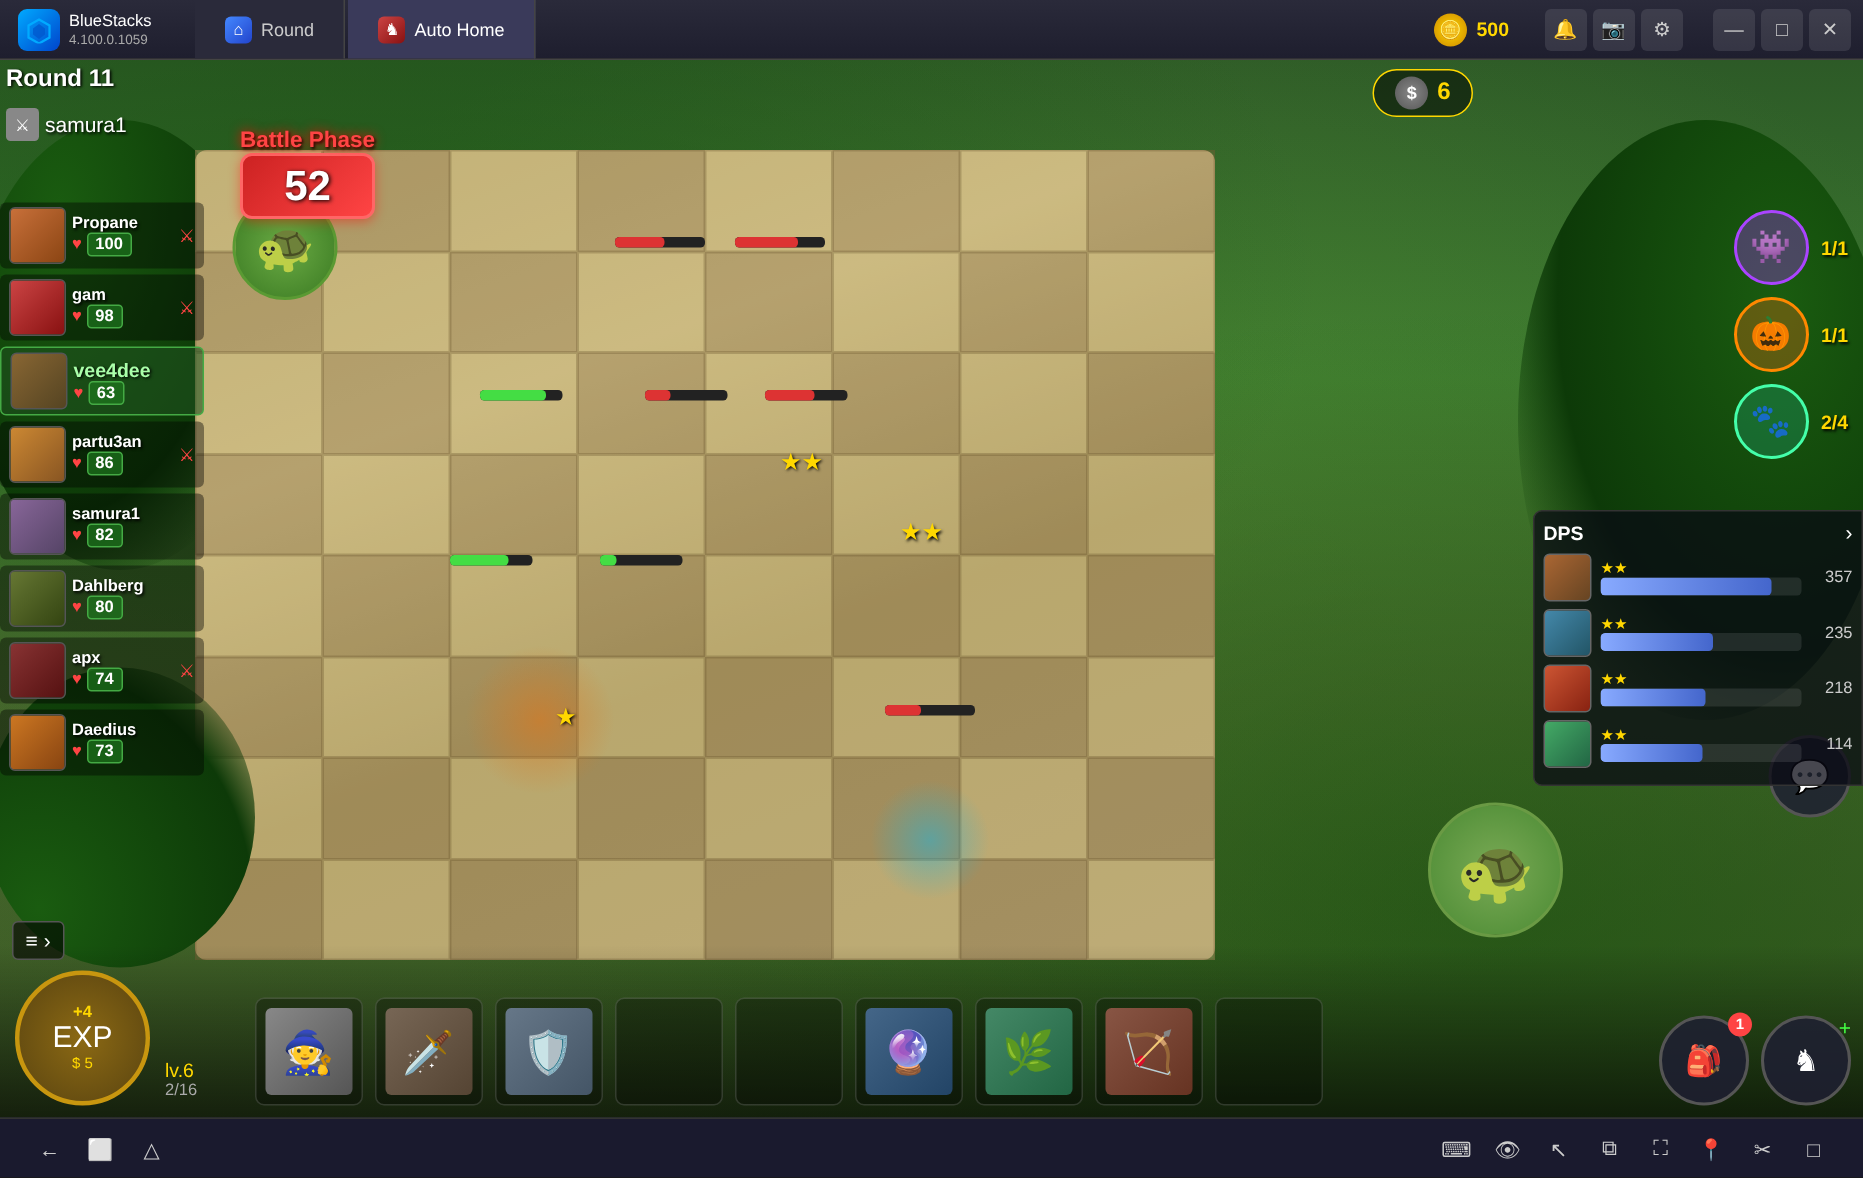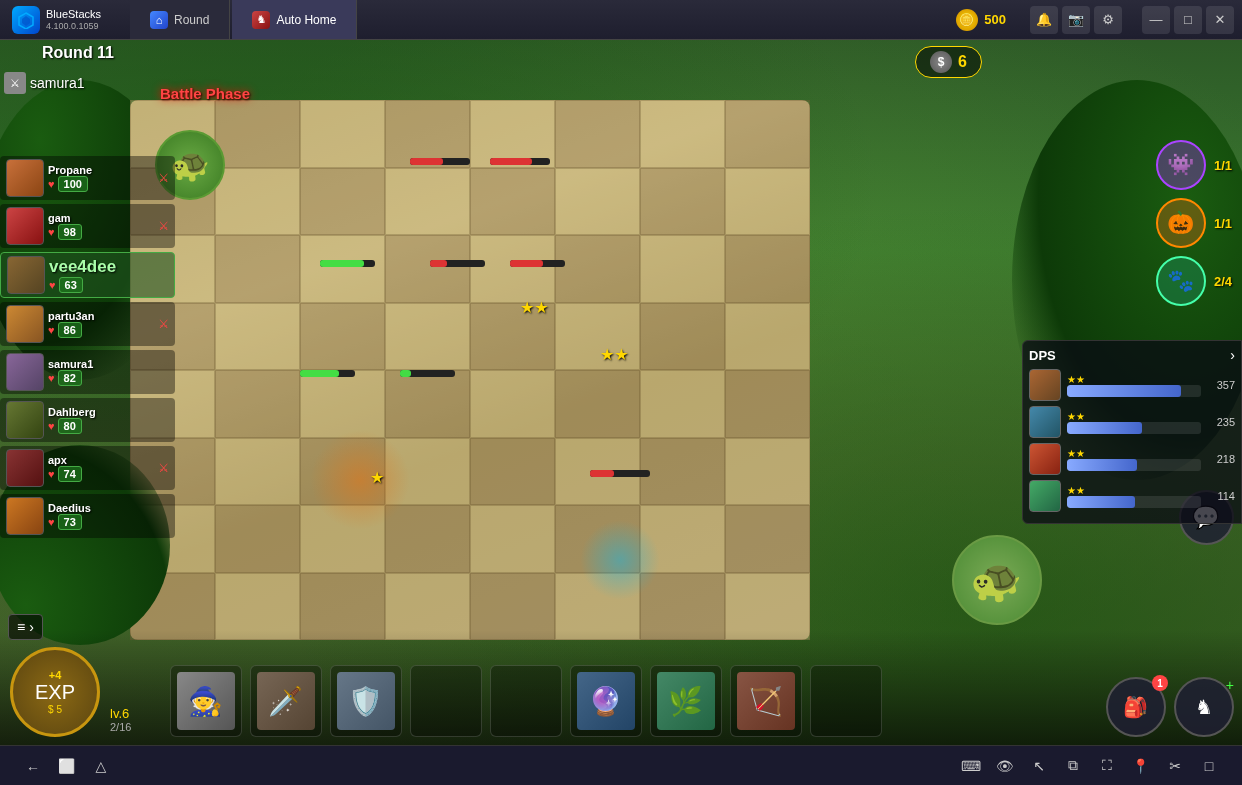--- a/index.html
+++ b/index.html
@@ -264,23 +264,23 @@
     .dps-value {
       color: #ccc;
       font-size: 11px;
       min-width: 28px;
       text-align: right;
     }
 
     
     .player-list {
       position: absolute;
-      top: 116px;
+      top: 95px;
       left: 0;
-      width: 175px;
+      width: 136px;
       z-index: 50;
     }
     .player-entry {
       display: flex;
       align-items: center;
       gap: 4px;
       margin-bottom: 4px;
       padding: 3px 6px;
       background: rgba(0,0,0,0.4);
       border-radius: 4px;
@@ -629,30 +629,31 @@
         <div style="border: 1px solid rgba(100, 80, 40, 0.3); background: rgba(210, 190, 130, 0.4);"></div>
         <div style="border: 1px solid rgba(100, 80, 40, 0.3); background: rgba(140, 110, 70, 0.3);"></div>
         <div style="border: 1px solid rgba(100, 80, 40, 0.3); background: rgba(210, 190, 130, 0.4);"></div>
         <div style="border: 1px solid rgba(100, 80, 40, 0.3); background: rgba(140, 110, 70, 0.3);"></div>
         <div style="border: 1px solid rgba(100, 80, 40, 0.3); background: rgba(210, 190, 130, 0.4);"></div>
         <div style="border: 1px solid rgba(100, 80, 40, 0.3); background: rgba(140, 110, 70, 0.3);"></div>
         <div style="border: 1px solid rgba(100, 80, 40, 0.3); background: rgba(210, 190, 130, 0.4);"></div>
       </div>
   </div>
 
-  <div style="position:absolute;top:4px;left:4px;z-index:50;margin-left:38px;">
+  <div style="position:absolute;top:4px;left:4px;z-index:50;">
     <span class="round-label">Round 11</span>
   </div>
   <div style="position:absolute;top:32px;left:4px;z-index:50;display:flex;align-items:center;gap:4px;">
     <div style="width:22px;height:22px;background:#888;border-radius:3px;display:flex;align-items:center;justify-content:center;font-size:11px;color:#fff;">⚔</div>
     <span class="player-name-top">samura1</span>
   </div>
 
   <div class="battle-phase">
     <span class="battle-phase-text">Battle Phase</span>
+    <span class="battle-phase-timer">52</span>
   </div>
 
   <div style="position:absolute;top:6px;right:260px;z-index:50;">
     <div class="gold-box">
       <div class="dollar-icon">$</div>
       <span>6</span>
     </div>
   </div>
 
   <div class="synergy-panel">
@@ -736,21 +737,21 @@
         <div class="player-hp">
           <span class="hp-heart">♥</span>
           <span class="hp-val">98</span>
         </div>
       </div>
       <span class="player-skull">⚔</span>
     </div>
     <div class="player-entry" style="background:rgba(30,80,30,0.6);border:1px solid #4a4;">
       <div class="player-avatar av-vee4dee"></div>
       <div class="player-info">
-        <div class="player-name" style="color:#aaffaa;font-size:17px;">vee4dee</div>
+        <div class="player-name" style="color:#aaffaa;font-size:13px;">vee4dee</div>
         <div class="player-hp">
           <span class="hp-heart">♥</span>
           <span class="hp-val">63</span>
         </div>
       </div>
     </div>
     <div class="player-entry">
       <div class="player-avatar av-partu3an"></div>
       <div class="player-info">
         <div class="player-name">partu3an</div>

